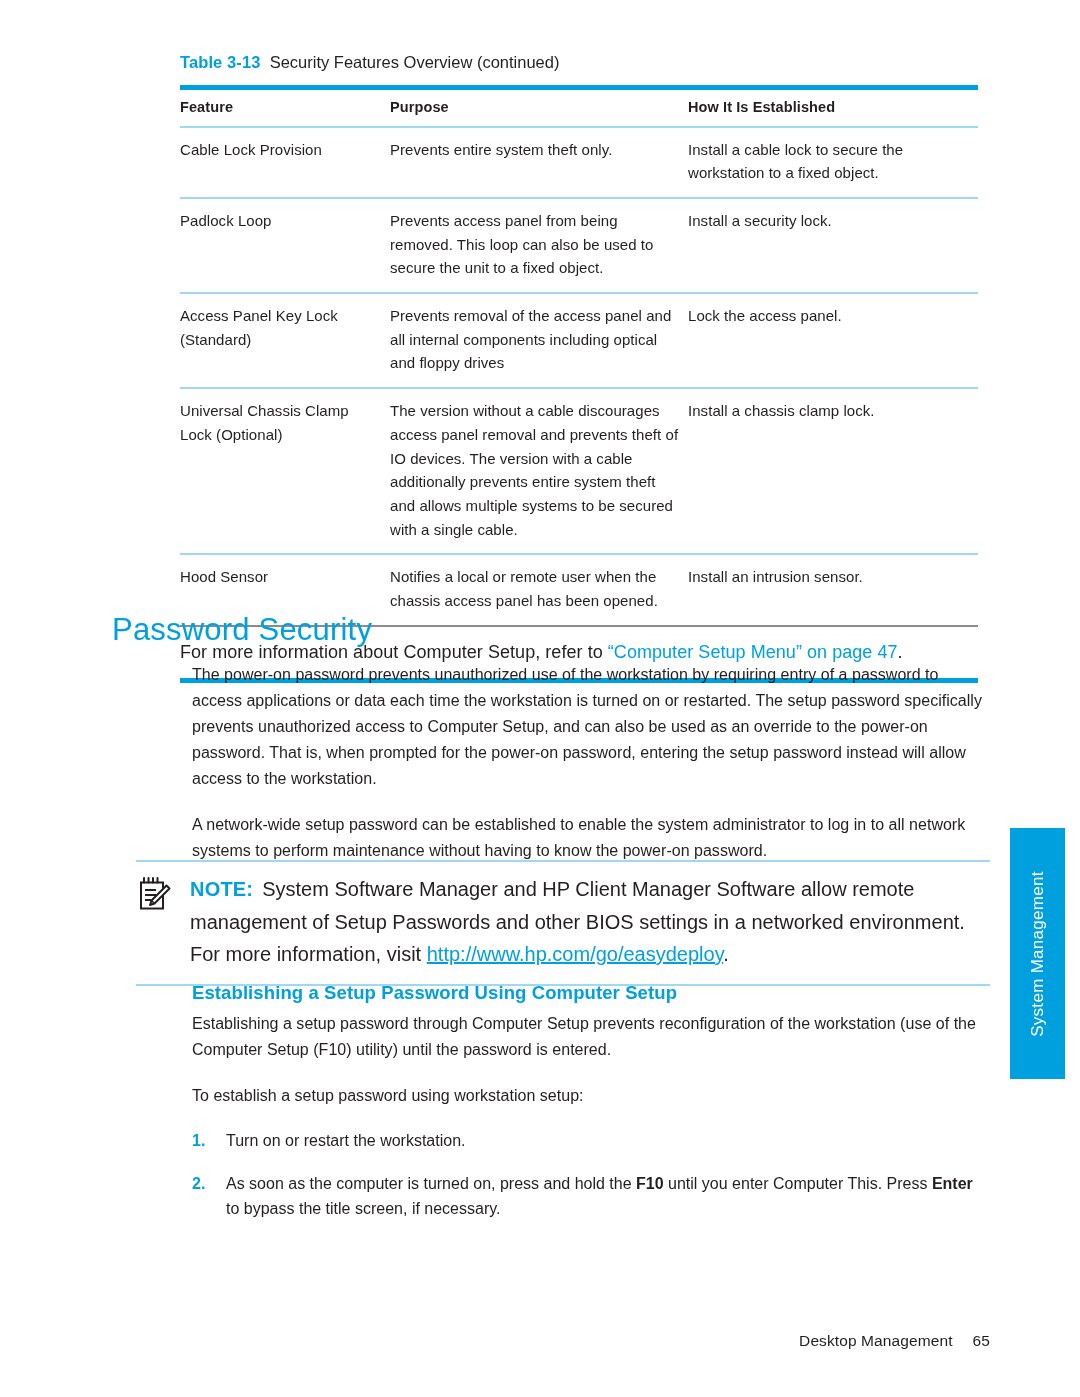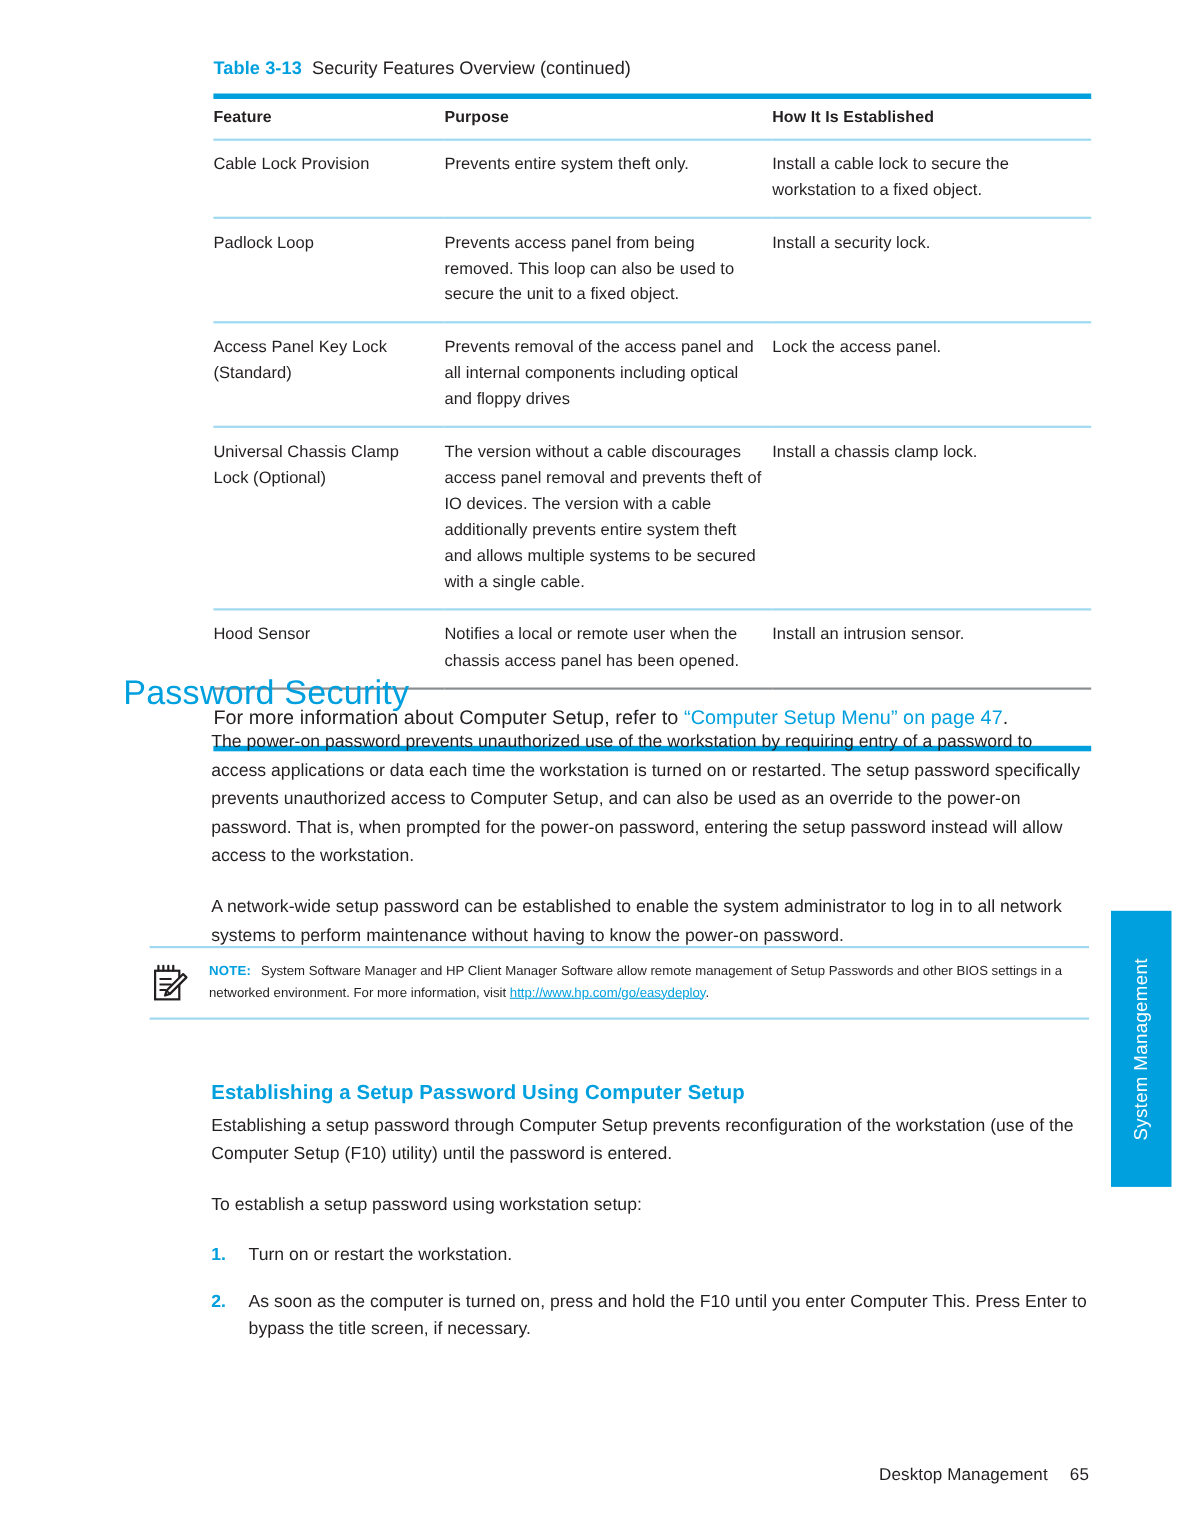--- a/index.html
+++ b/index.html
@@ -17,21 +17,21 @@
   }
 
   .page {
     position: absolute;
     inset: 0;
   }
 
   
   .table-block {
     position: absolute;
-    left: 194px;
+    left: 180px;
     top: 52px;
     width: 798px;
   }
   .table-caption {
     font-size: 16.5px;
     line-height: 1.25;
     margin-bottom: 12px;
     white-space: nowrap;
   }
   .table-caption .cap-num {
@@ -133,21 +133,21 @@
     align-items: flex-start;
     padding: 11px 0 13px 0;
   }
   .note-icon {
     flex: 0 0 auto;
     width: 34px;
     height: 36px;
     margin: 3px 18px 0 2px;
   }
   .note-body {
-    font-size: 12px;
+    font-size: 20px;
     line-height: 1.63;
     color: #231f20;
   }
   .note-label {
     font-weight: bold;
     color: #00A0DF;
     letter-spacing: .2px;
     margin-right: 9px;
   }
   .note-url {
@@ -173,21 +173,21 @@
     position: absolute;
     left: 0;
     top: 0;
     color: #00A0DF;
     font-weight: bold;
     font-size: 16px;
     width: 24px;
     text-align: left;
   }
   .kbd {
-    font-weight: normal;
+    font-weight: bold;
     text-align: right;
   }
 
   
   .side-tab {
     position: absolute;
     left: 1010px;
     top: 828px;
     width: 55px;
     height: 251px;

